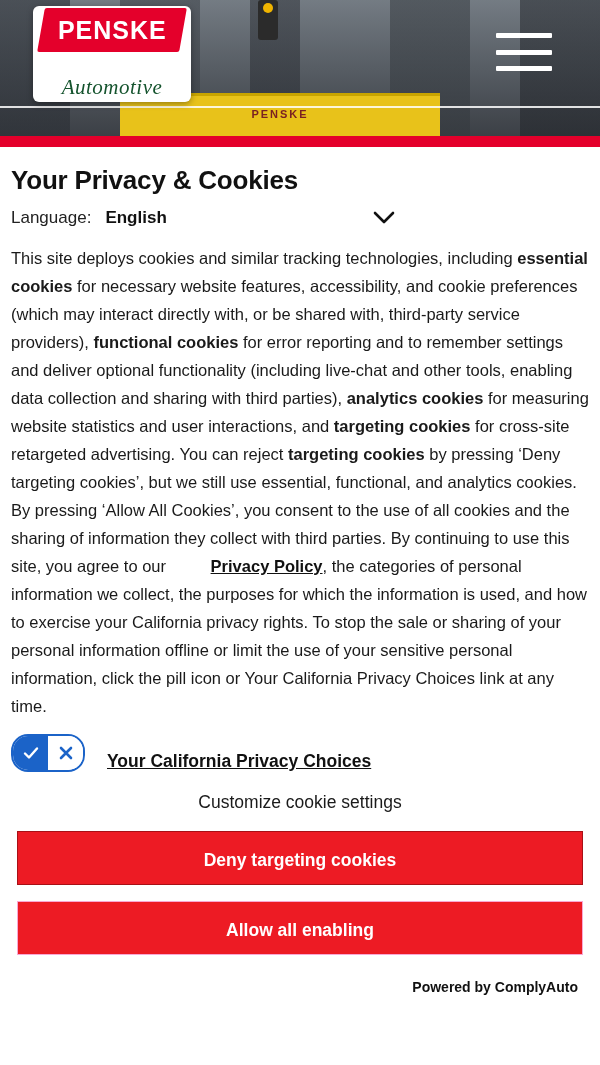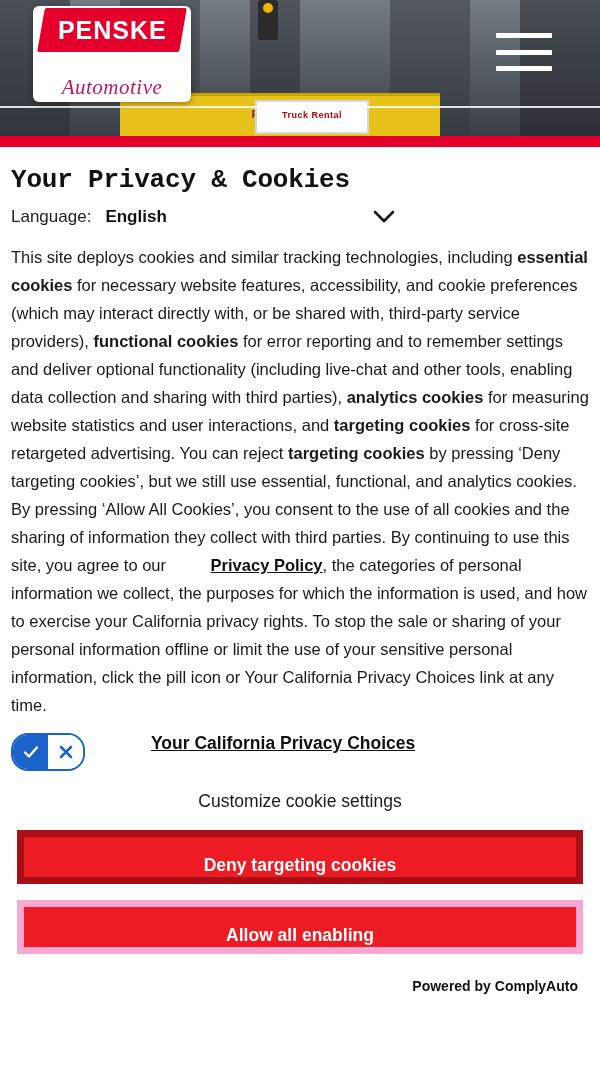--- a/index.html
+++ b/index.html
@@ -131,21 +131,21 @@
   .logo-top span {
     transform: skewX(10deg);
     color: #ffffff;
     font-weight: bold;
     font-size: 25px;
     letter-spacing: 1px;
     font-family: "Liberation Sans", sans-serif;
   }
   .logo-bottom {
     margin-top: 23px;
-    color: #be185d;
+    color: #14532d;
     font-family: "Liberation Serif", serif;
     font-style: italic;
     font-size: 21px;
     letter-spacing: 0.5px;
   }
 
   .hamburger {
     position: absolute;
     right: 48px;
     top: 33px;
@@ -175,21 +175,20 @@
     padding: 18px 11px 0 11px;
     box-sizing: border-box;
     width: 600px;
   }
   .consent-title {
     font-size: 26px;
     font-weight: bold;
     color: #111111;
     margin: 0 0 12px 0;
     letter-spacing: -0.2px;
-    font-family: Liberation Mono, monospace;
   }
   .lang-row {
     display: flex;
     margin-bottom: 16px;
     position: relative;
   }
   .lang-label {
     font-size: 17px;
     color: #222;
   }
@@ -217,23 +216,22 @@
   .consent-body b { font-weight: bold; }
   .consent-body a.policy {
     color: #111111;
     font-weight: bold;
     text-decoration: underline;
     padding-left: 40px;
   }
 
   .ccpa-row {
     display: flex;
-    align-items: flex-start;
+    align-items: flex-end;
     margin: 4px 0 20px 0;
-    gap: 44px;
   }
   .privacy-pill {
     width: 70px;
     height: 34px;
     border-radius: 17px;
     background: #ffffff;
     border: 2px solid #1b63c8;
     display: flex;
     overflow: hidden;
     flex: none;
@@ -273,21 +271,21 @@
     display: block;
     width: 566px;
     margin: 0 auto 16px auto;
     height: 54px;
     line-height: 54px;
     text-align: center;
     font-size: 17.5px;
     font-weight: bold;
     color: #ffffff;
     background: #ed1b24;
-    border: 7px solid #f9a8d4;
+    border: 1px solid #f9a8d4;
     box-sizing: border-box;
     cursor: pointer;
   }
   .btn.deny { border-color: #a81016; }
 
   .powered {
     text-align: right;
     padding: 8px 11px 12px 0;
     font-size: 14px;
     color: #111111;
@@ -301,23 +299,20 @@
 
 <div id="page">
 
   <div class="hero">
     <div class="hero-photo"></div>
     <div class="traffic-light">
         <i></i>
       </div>
     <div class="hero-truck">
       <div class="truck-text">PENSKE</div>
-    </div>
-    <div class="hero-truck2">
-      <div class="truck-text">Truck Rental</div>
     </div>
     <div class="hero-line"></div>
 
     <div class="logo">
       <div class="logo-top">
         <span>PENSKE</span>
       </div>
       <div class="logo-bottom">Automotive</div>
     </div>
 

